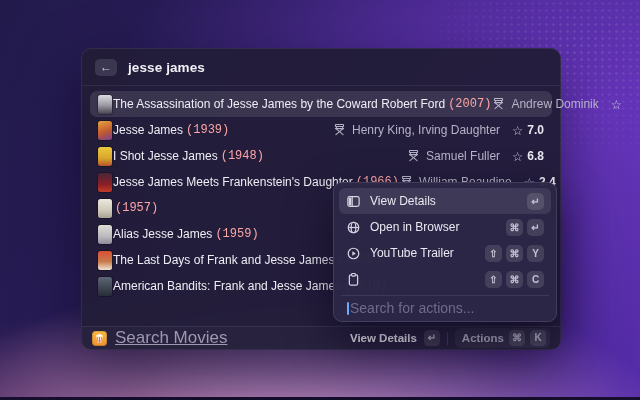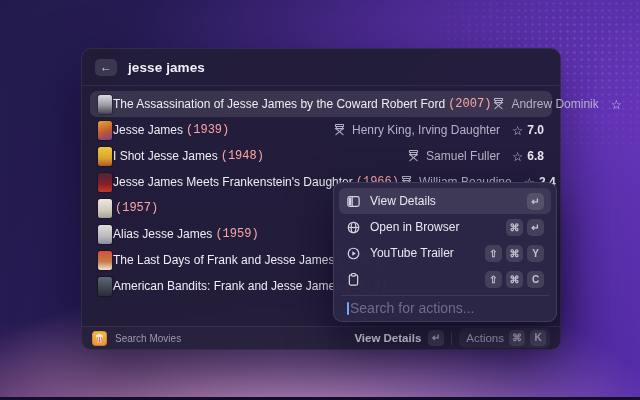--- a/index.html
+++ b/index.html
@@ -59,34 +59,34 @@
     height:23px; flex:none; display:flex; align-items:center; gap:8px;
     padding:0 10px; border-top:1px solid rgba(255,255,255,0.08);
     background:rgba(255,255,255,0.02); border-radius:0 0 10px 10px;
   }
   .app-icon{
     width:15px; height:15px; border-radius:4px; flex:none;
     background:linear-gradient(180deg,#f7bb41,#ec9030);
     display:flex; align-items:center; justify-content:center;
     box-shadow:inset 0 0 0 1px rgba(0,0,0,0.15);
   }
-  .footer-app{ color:#9d99b0; font-size:10px; }
+  .footer-app{ color:#9d99b0; font-size:17px;text-decoration:underline; }
   .footer-right{ margin-left:auto; display:flex; align-items:center; gap:7px; }
   .footer-primary{ color:#efedf5; font-size:11.5px; font-weight:700; }
   .kbd{
     min-width:16px; height:16px; padding:0 3px; border-radius:4.5px;
     background:rgba(255,255,255,0.12); color:#c3c0d2;
     font-size:10px; line-height:16px; text-align:center; font-weight:600;
   }
   .footer-sep{ width:1px; height:13px; background:rgba(255,255,255,0.14); }
   .actions-group{
     display:flex; align-items:center; gap:5px; padding:2px 4px 2px 7px;
     border-radius:6px; background:rgba(255,255,255,0.06);
   }
-  .actions-label{ color:#b9b5c9; font-size:11.5px; font-weight:400; }
+  .actions-label{ color:#b9b5c9; font-size:11.5px; font-weight:700; }
 
   
   .menu{
     position:absolute; left:251px; top:133px; width:224px; height:140px;
     background:rgba(44,39,70,0.98); border:1px solid rgba(255,255,255,0.11);
     border-radius:9px; box-shadow:0 18px 44px rgba(8,4,26,0.6);
     display:flex; flex-direction:column; padding:5px 5px 0; z-index:5;
   }
   .menu-item{
     height:26px; flex:none; display:flex; align-items:center; gap:9px;

